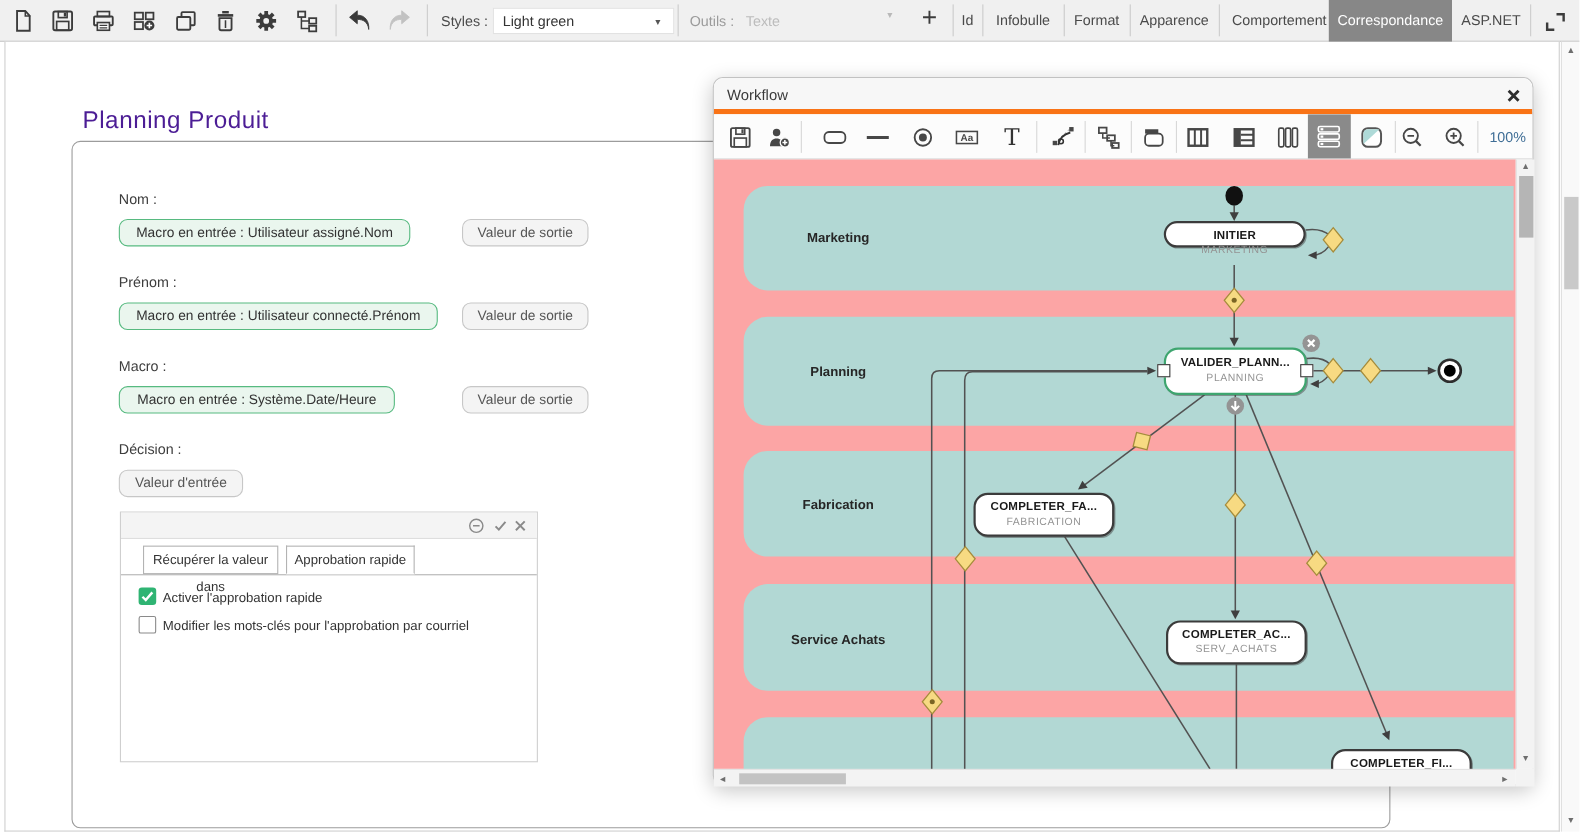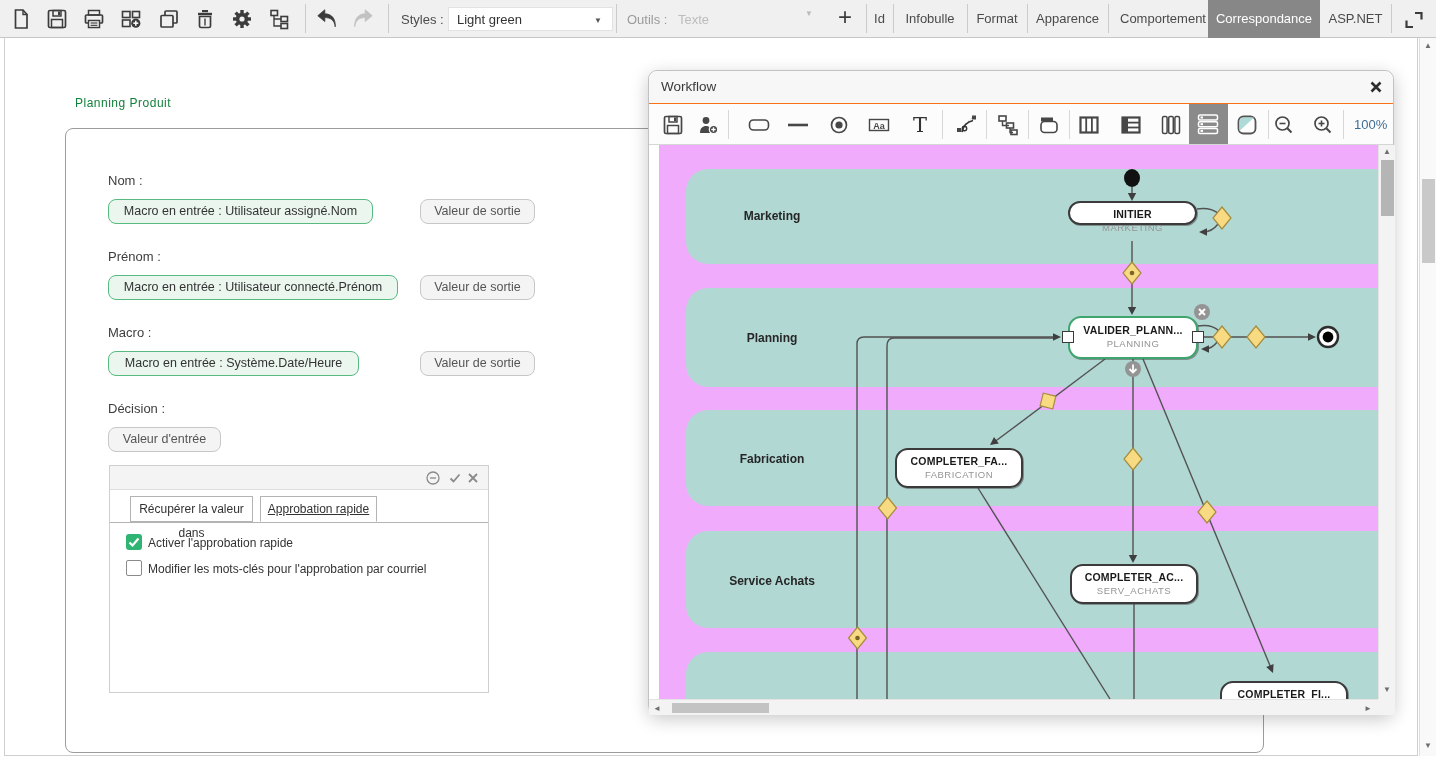--- a/index.html
+++ b/index.html
@@ -14,53 +14,53 @@
   .styles-select { position:absolute; left:448px; top:7px; width:165px; height:24px; background:#fff; border:1px solid #e2e2e2; font-size:13px; color:#333; }
   .styles-select .val { position:absolute; left:8px; top:4px; }
   .dd-arrow { position:absolute; top:9px; font-size:8px; color:#555; }
   .dd-arrow.dis { color:#b9b9b9; }
   .plusbtn { position:absolute; left:838px; top:3px; font-size:24px; font-weight:400; color:#3c3c3c; cursor:pointer; }
   .tab { position:absolute; top:0; height:38px; line-height:38px; text-align:center; font-size:13px; color:#4a4a4a; cursor:pointer; }
   .tab.active { background:#878787; color:#fff; }
   .expand-ico { position:absolute; left:1403px; top:9px; width:22px; height:22px; cursor:pointer; }
   
   .content { position:absolute; left:4px; top:38px; width:1414px; height:718px; border:1px solid #cfcfcf; border-top:none; background:#fff; }
-  .page-title { position:absolute; left:75px; top:96px; font-size:12px; letter-spacing:.5px; color:#15803d; }
+  .page-title { position:absolute; left:75px; top:96px; font-size:22px; letter-spacing:.5px; color:#4c1d95; }
   .form-box { position:absolute; left:65px; top:128px; width:1199px; height:625px; border:1px solid #9c9c9c; border-radius:8px; }
   .flabel { position:absolute; font-size:13px; color:#3d3d3d; }
   .greenbtn { position:absolute; height:25px; background:#eaf6ee; border:1.5px solid #57ba80; border-radius:8px; font-size:12.5px; color:#333; text-align:center; line-height:22px; cursor:pointer; }
   .graybtn { position:absolute; height:25px; background:#f4f4f4; border:1px solid #c7c7c7; border-radius:8px; font-size:12.5px; color:#555; text-align:center; line-height:23px; cursor:pointer; }
   
   .dpanel { position:absolute; left:43px; top:336px; width:380px; height:228px; border:1px solid #cfcfcf; background:#fff; }
   .dpanel-head { position:absolute; left:0; top:0; right:0; height:24px; background:#f4f4f4; border-bottom:1px solid #dedede; }
   .dp-ico { position:absolute; top:5px; width:14px; height:14px; cursor:pointer; }
   .dtabs { position:absolute; left:0; top:29px; right:0; height:27px; }
   .dtab { position:absolute; top:1px; height:26px; border:1px solid #b3b3b3; background:#fff; font-size:12px; color:#333; text-align:center; line-height:24px; cursor:pointer; }
-  .dtab.active { z-index:2; background:#fff; border-bottom:1px solid #fff;text-decoration:underline; }
+  .dtab.active { z-index:2; background:#fff; border-bottom:1px solid #fff; }
   .dtabline { position:absolute; left:0; right:0; top:56px; height:1px; background:#b3b3b3; }
   .chkrow { position:absolute; left:16px; height:17px; }
   .chk { position:absolute; left:0; top:0; width:16px; height:16px; border-radius:3px; cursor:pointer; }
   .chk.on { background:#2fb473; }
   .chk.off { background:#fff; border:1.5px solid #8a8a8a; border-radius:2px; }
   .chklabel { position:absolute; left:22px; top:2px; font-size:12px; color:#333; white-space:nowrap; }
   
   .mscroll { position:absolute; left:1419px; top:38px; width:17px; height:718px; background:#f9f9f9; border-left:1px solid #e0e0e0; }
   .mthumb { position:absolute; left:2px; top:141px; width:13px; height:84px; background:#c9c9c9; }
   .sarrow { position:absolute; font-size:8px; color:#6e6e6e; left:4px; }
   
   .wfwin { position:absolute; left:648px; top:70px; width:746px; height:644px; background:#fff; border:1px solid #c2c2c2; border-radius:9px; box-shadow:0 5px 18px rgba(0,0,0,.22); z-index:10; }
-  .wftitle { position:absolute; left:0; top:0; right:0; height:33px; background:#f7f7f7; border-bottom:1px solid #f97316; border-radius:9px 9px 0 0; }
+  .wftitle { position:absolute; left:0; top:0; right:0; height:33px; background:#f7f7f7; border-bottom:5px solid #f97316; border-radius:9px 9px 0 0; }
   .wftitle .txt { position:absolute; left:12px; top:8px; font-size:13.5px; color:#3a3a3a; }
   .wfclose { position:absolute; right:10px; top:9px; width:14px; height:14px; cursor:pointer; }
   .wftools { position:absolute; left:0; top:33px; right:0; height:41px; background:#fcfcfc; border-bottom:1px solid #d6d6d6; }
   .wico { position:absolute; top:9px; width:24px; height:24px; cursor:pointer; }
   .wsep { position:absolute; top:6px; width:1px; height:29px; background:#d8d8d8; }
   .wico-sel { position:absolute; left:540px; top:0; width:39px; height:40px; background:#8a8a8a; }
   .wzoom { position:absolute; left:694px; top:13px; font-size:13px; color:#3f6e96; width:52px; text-align:left;padding-left:11px; }
-  .canvas { position:absolute; left:0; top:74px; width:729px; height:554px; overflow:hidden; background:#f0abfc;margin-left:10px; }
+  .canvas { position:absolute; left:0; top:74px; width:729px; height:554px; overflow:hidden; background:#fca5a5; }
   .node { position:absolute; border:2px solid #3b3b3b; border-radius:13px; background:#fff; box-shadow:1px 1px 0 rgba(70,70,70,.5); text-align:center; cursor:pointer; }
   .node .t1 { font-size:10.5px; font-weight:bold; color:#191919; margin-top:5px; letter-spacing:.2px; }
   .node .t2 { font-size:9.5px; color:#949494; margin-top:2px; letter-spacing:.5px; }
   .node.sel { border-color:#3ea56f; }
   .lanelabel { position:absolute; font-size:12px; font-weight:bold; color:#262626; transform:translate(-50%,-50%); white-space:nowrap; }
   .handle { position:absolute; width:12px; height:12px; background:#fff; border:1.5px solid #3a3a3a; }
   .badge { position:absolute; width:16px; height:16px; border-radius:50%; background:#949494; color:#fff; text-align:center; }
   
   .wfvs { position:absolute; left:729px; top:74px; width:17px; height:554px; background:#f3f3f3; border-left:1px solid #e3e3e3; }
   .wfvthumb { position:absolute; left:2px; top:15px; width:13px; height:56px; background:#b5b5b5; }

